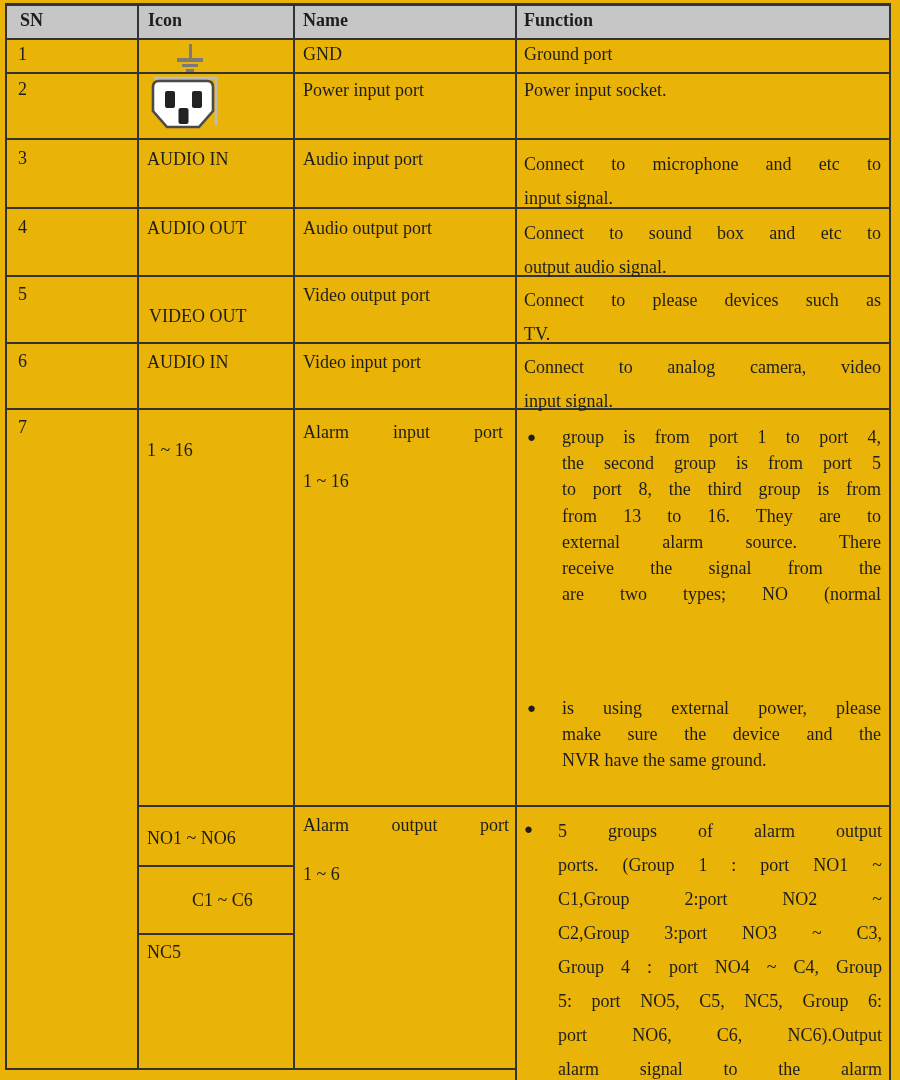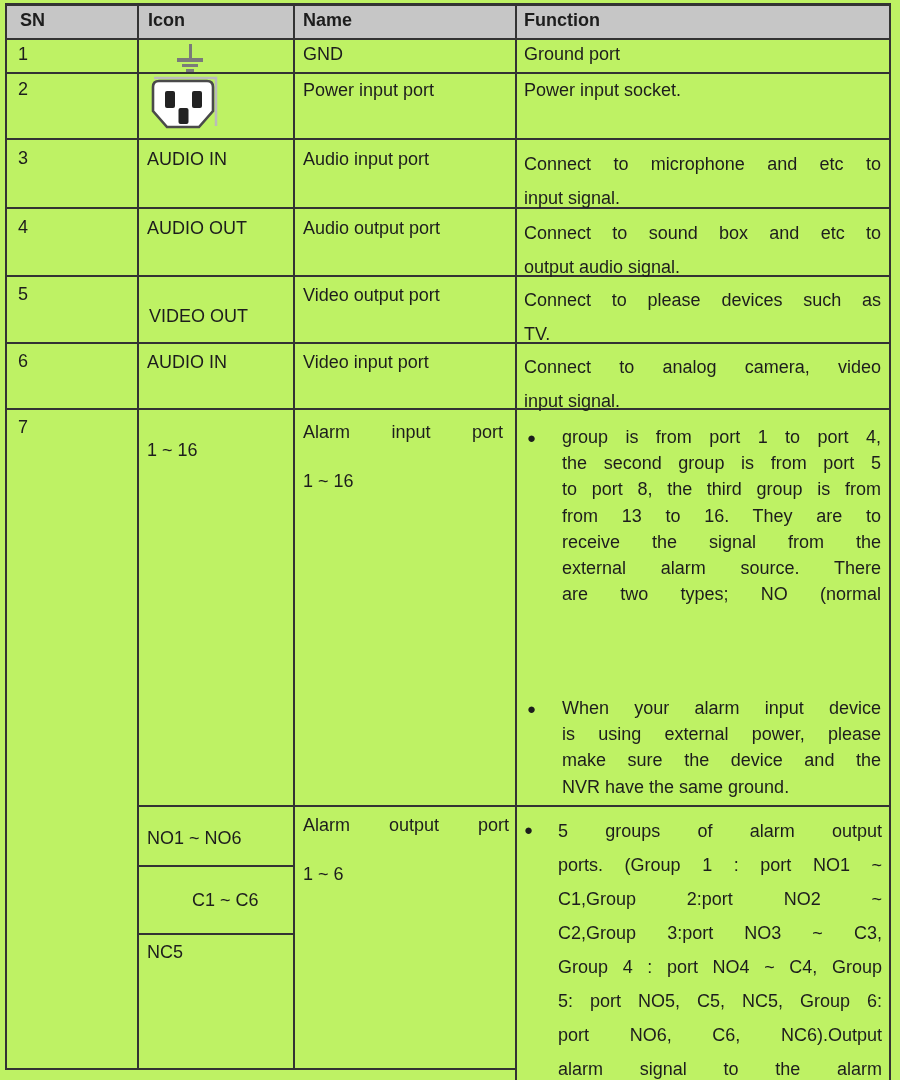--- a/index.html
+++ b/index.html
@@ -1,19 +1,19 @@
 <!DOCTYPE html>
 <html><head>
 <meta charset="utf-8">
 <style>
   html,body { margin:0; padding:0; background:#ffffff; }
   #doc {
     position:relative; width:900px; height:1080px; overflow:hidden;
-    background:#bef264; color:#1d1d1d;
-    font-family:Liberation Sans, sans-serif;
+    background:#eab308; color:#1d1d1d;
+    font-family:Liberation Serif, serif;
     font-size:18px;
   }
   .abs { position:absolute; }
   .t   { position:absolute; white-space:nowrap; }
   .b   { font-weight:bold; }
   .ln  { position:absolute; background:#333333; }
   .p   { position:absolute; }
   .p > div { text-align:justify; text-align-last:justify; }
   .p > div.ll { text-align-last:left; }
   .lh26 { line-height:26.2px; }
@@ -119,28 +119,27 @@
     <div>Alarm input port</div>
   </div>
   <div class="t" style="left:303px;top:471px;">1 ~ 16</div>
 
   <span class="bullet" style="left:527px;top:429px;">●</span>
   <div class="p lh26" style="left:562px;top:424px;width:319px;">
       <div>group is from port 1 to port 4,</div>
       <div>the second group is from port 5</div>
       <div>to port 8, the third group is from</div>
       <div>from 13 to 16. They are to</div>
+      <div>external alarm source. There</div>
       <div>receive the signal from the</div>
-      <div>external alarm source. There</div>
       <div>are two types; NO (normal</div>
     </div>
 
   <span class="bullet" style="left:527px;top:700px;">●</span>
   <div class="p lh26" style="left:562px;top:695px;width:319px;">
-      <div>When your alarm input device</div>
       <div>is using external power, please</div>
       <div>make sure the device and the</div>
       <div class="ll">NVR have the same ground.</div>
     </div>
 
   <div class="t" style="left:147px;top:828px;">NO1 ~ NO6</div>
   <div class="t" style="left:147px;top:890px;margin-left:45px;">C1 ~ C6</div>
   <div class="t" style="left:147px;top:942px;">NC5</div>
 
   <div class="p" style="left:303px;top:815px;width:206px;">

